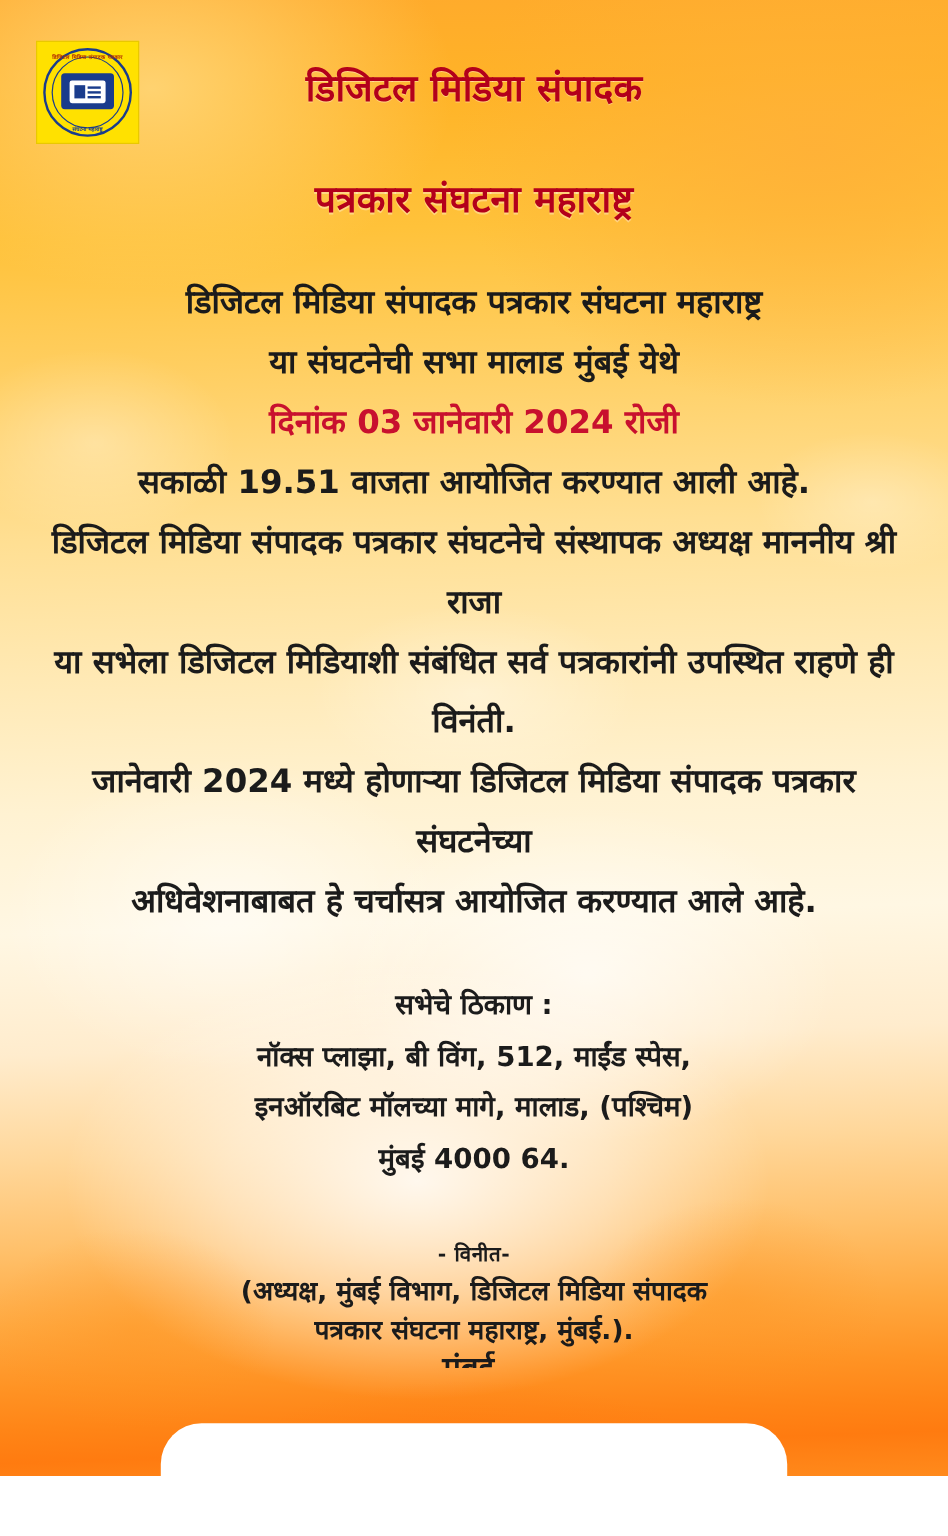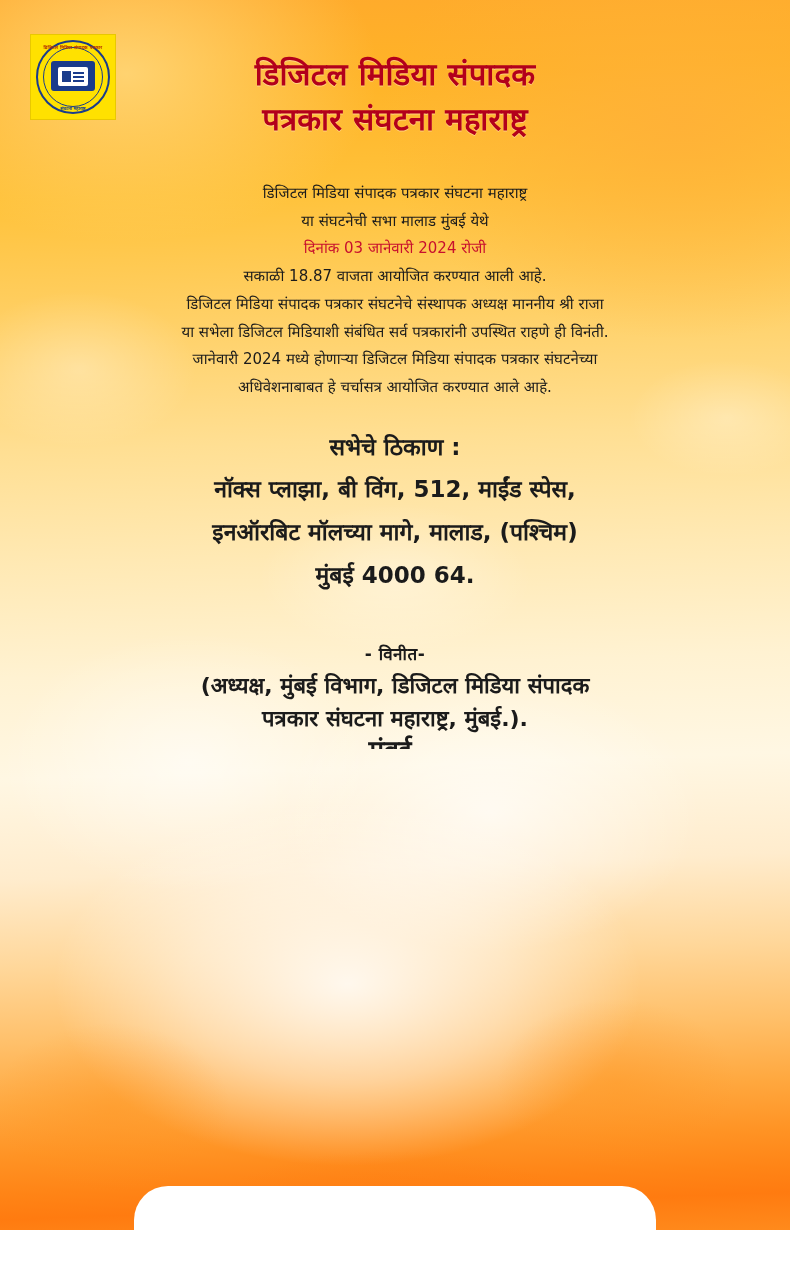--- a/index.html
+++ b/index.html
@@ -156,44 +156,44 @@
   
   .org-title {
     padding-top: 52px;
     color: #b3001b;
     font-weight: bold;
     font-size: 31px;
     line-height: 1.45;
     letter-spacing: .2px;
     text-shadow: 0 1px 0 rgba(255,255,255,.35);
   }
-  .org-title .l2 { display: block; }
+  .org-title .l2 { display: block; margin-top: 48px; }
 
   .meeting-title {
     margin-top: 44px;
     color: #1b1b1b;
     font-weight: bold;
     font-size: 32px;
     line-height: 1.55;
   }
 
   .body-block {
     margin-top: 38px;
     color: #1b1b1b;
-    font-size: 15px;
+    font-size: 27px;
     line-height: 1.85;
-    font-weight: normal;
+    font-weight: bold;
   }
   .body-block .line { display: block; }
   .body-block .red {
     color: #c8102e;
   }
 
   .venue-block {
-    margin-top: 24px;
+    margin-top: 40px;
     color: #1b1b1b;
     font-size: 23px;
     font-weight: bold;
     line-height: 1.85;
   }
   .venue-block .line { display: block; }
 
   .sign-block {
     margin-top: 46px;
     color: #1b1b1b;
@@ -248,21 +248,21 @@
     <div class="org-title">
       <span class="l1">डिजिटल मिडिया संपादक</span>
       <span class="l2">पत्रकार संघटना महाराष्ट्र</span>
     </div>
 
 
     <div class="body-block">
       <span class="line">डिजिटल मिडिया संपादक पत्रकार संघटना महाराष्ट्र</span>
       <span class="line">या संघटनेची सभा मालाड मुंबई येथे</span>
       <span class="line red">दिनांक 03 जानेवारी 2024 रोजी</span>
-      <span class="line">सकाळी 18.87 वाजता आयोजित करण्यात आली आहे.</span>
+      <span class="line">सकाळी 19.51 वाजता आयोजित करण्यात आली आहे.</span>
       <span class="line">डिजिटल मिडिया संपादक पत्रकार संघटनेचे  संस्थापक अध्यक्ष माननीय श्री राजा</span>
       <span class="line">या सभेला डिजिटल मिडियाशी संबंधित सर्व पत्रकारांनी उपस्थित राहणे ही विनंती.</span>
       <span class="line">जानेवारी 2024 मध्ये होणाऱ्या डिजिटल मिडिया संपादक पत्रकार संघटनेच्या</span>
       <span class="line">अधिवेशनाबाबत हे चर्चासत्र आयोजित करण्यात आले आहे.</span>
     </div>
 
     <div class="venue-block">
       <span class="line">सभेचे ठिकाण :</span>
       <span class="line">नॉक्स प्लाझा, बी विंग, 512, माईंड  स्पेस,</span>
       <span class="line">इनऑरबिट मॉलच्या मागे, मालाड, (पश्चिम)</span>

